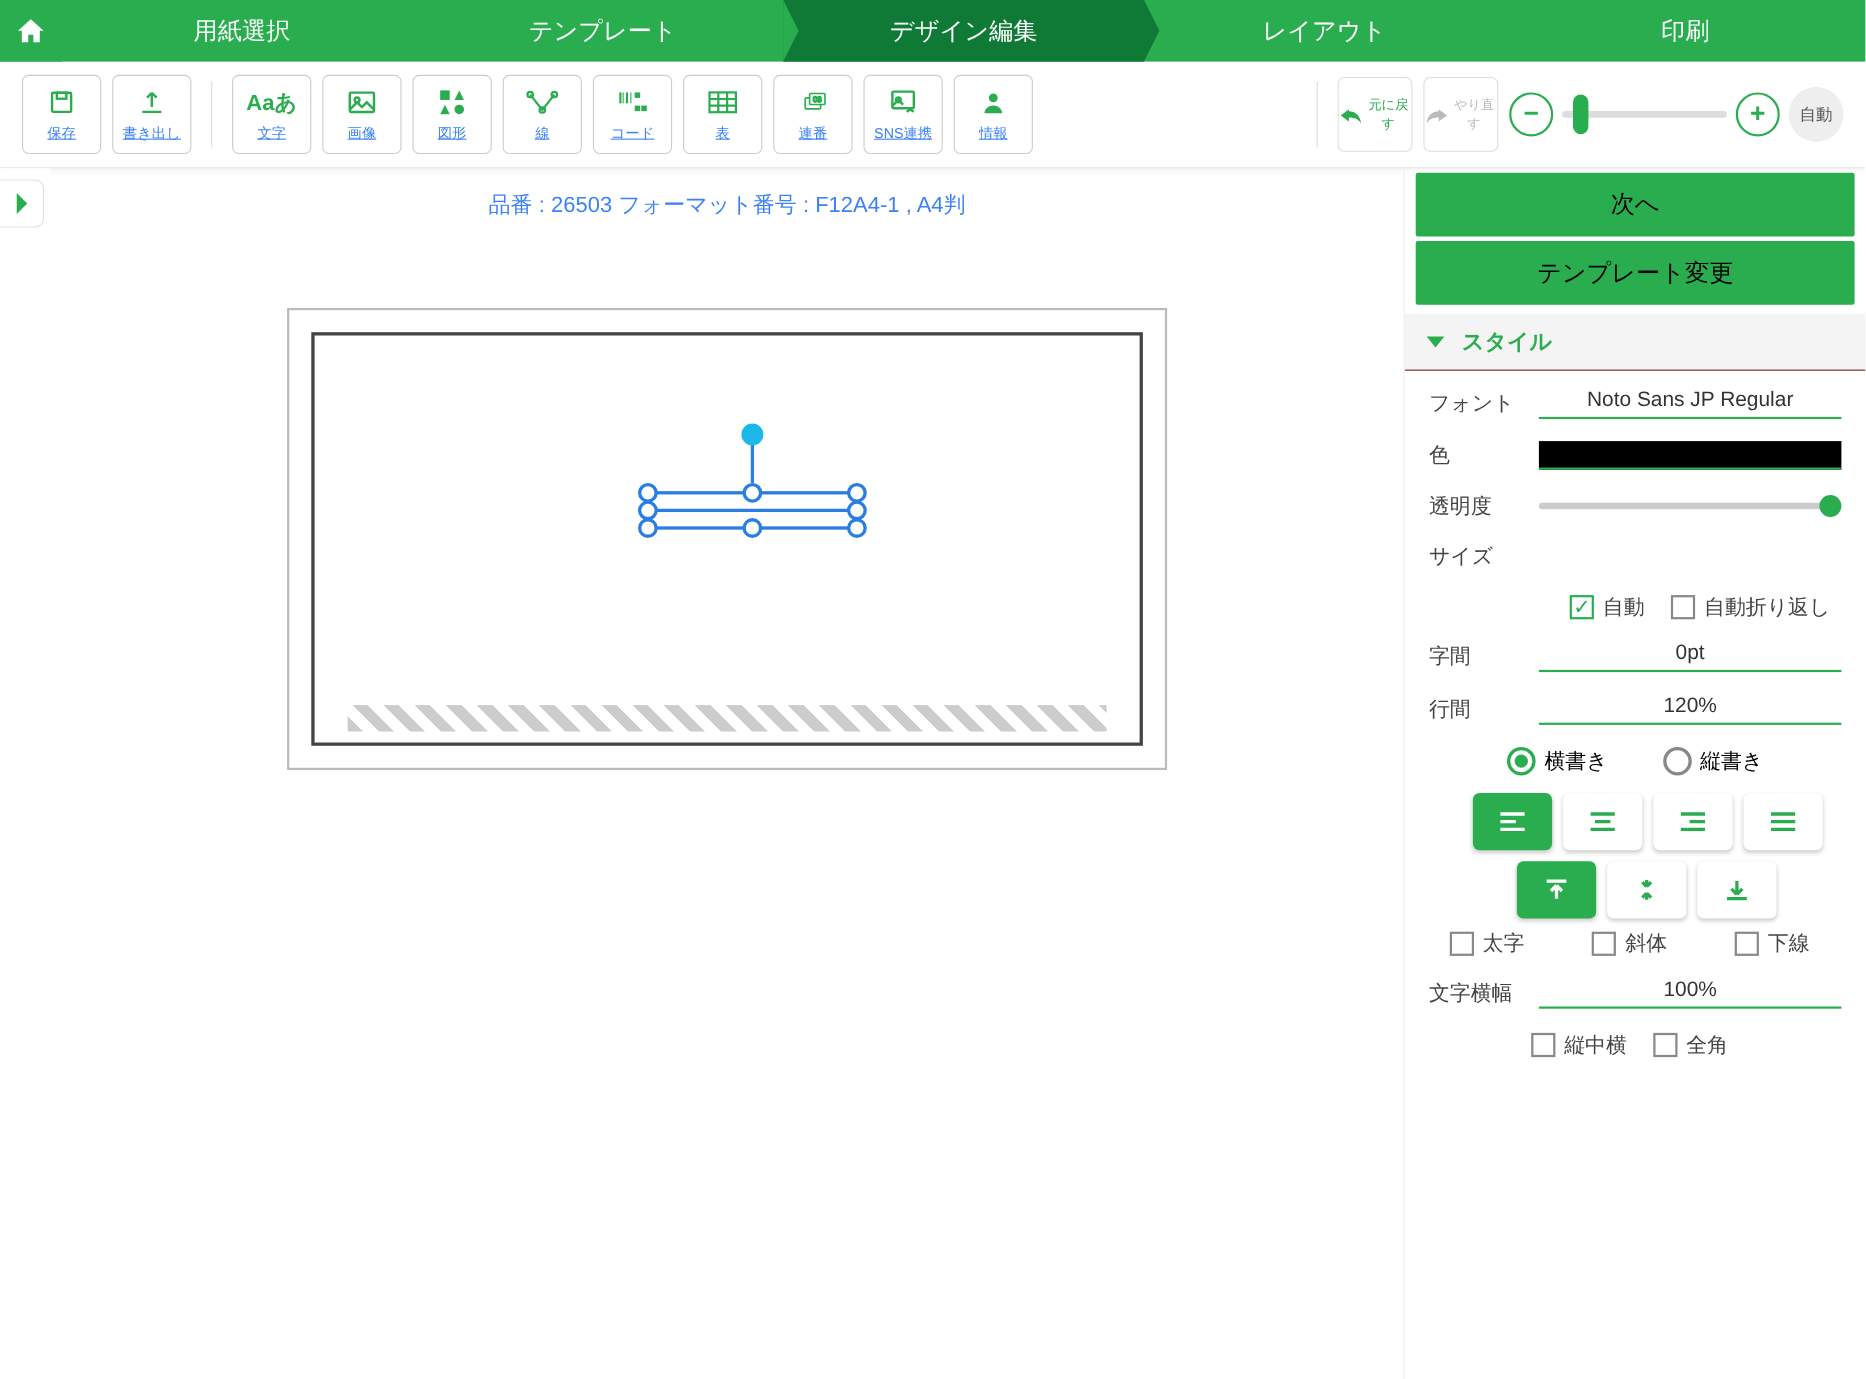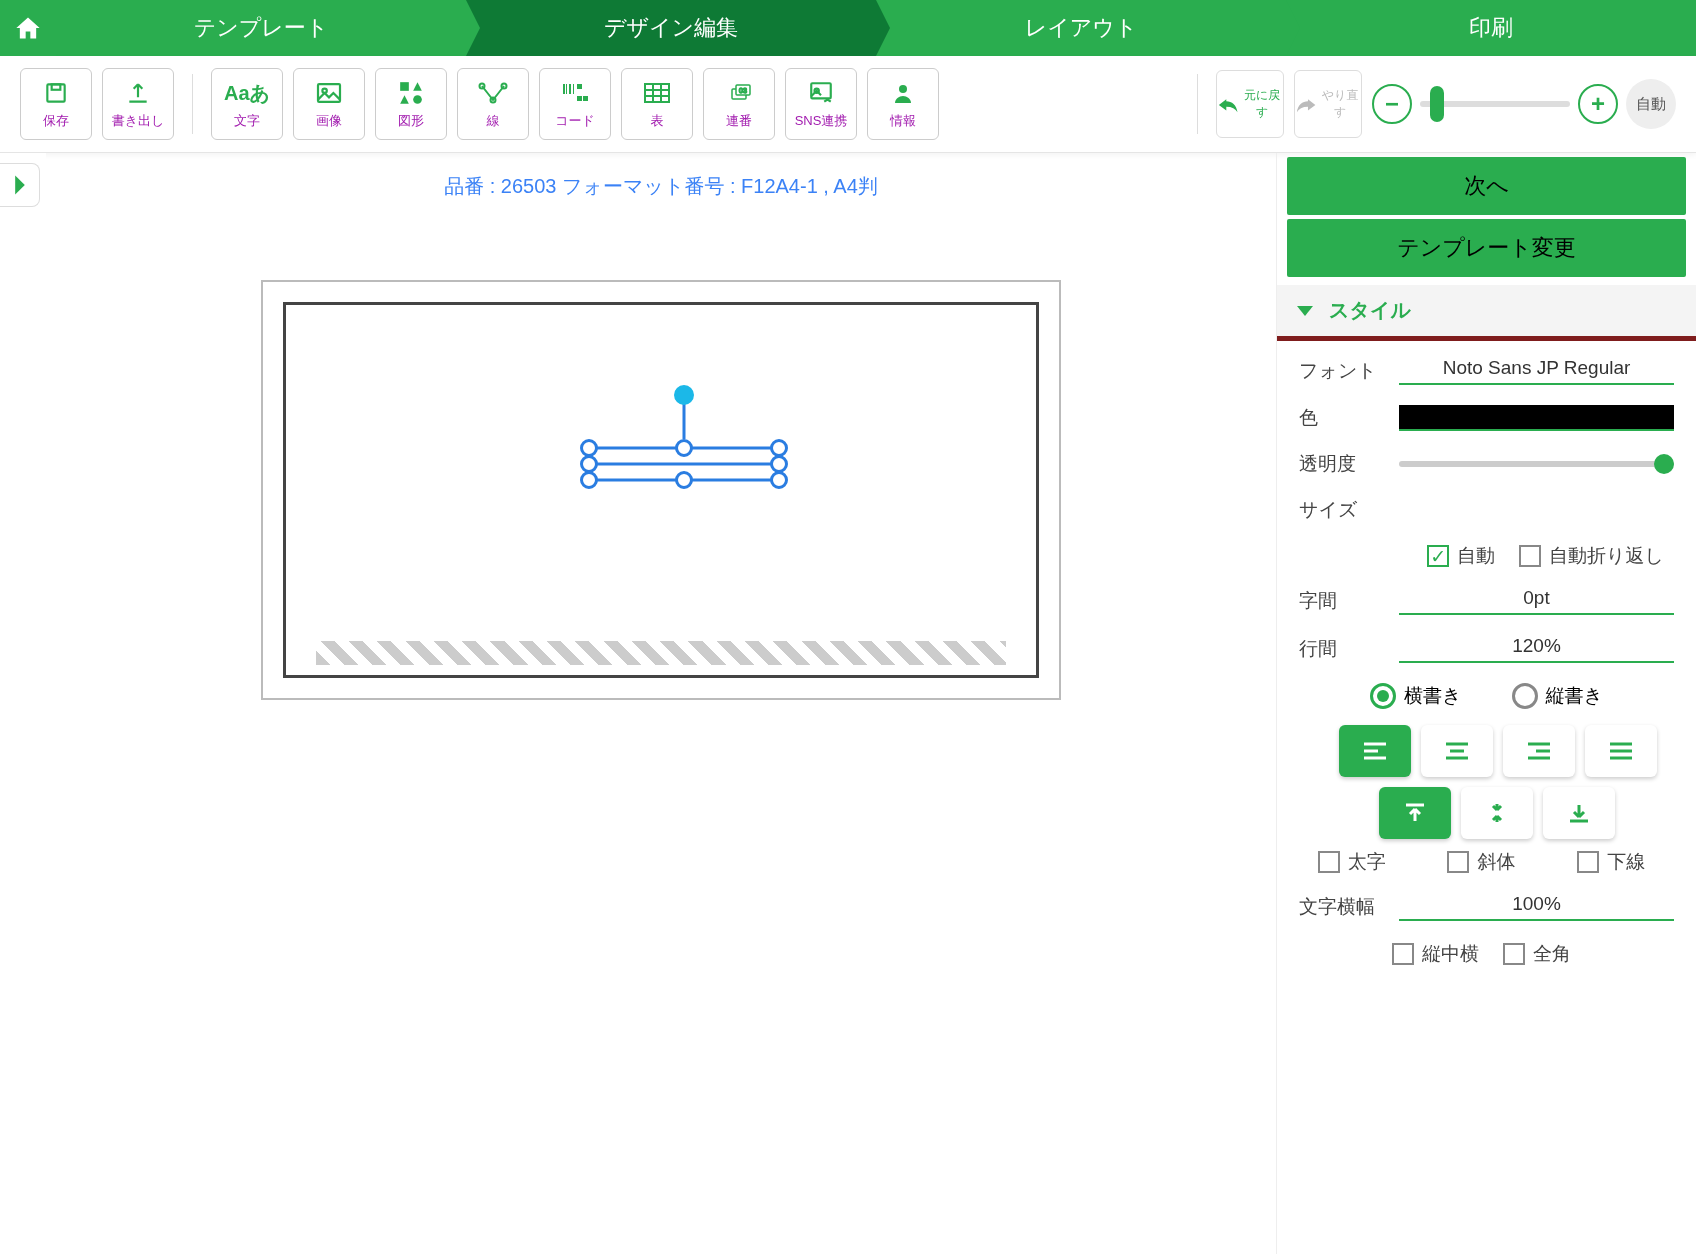--- a/index.html
+++ b/index.html
@@ -11,21 +11,21 @@
 .step { flex: 1; display: flex; align-items: center; justify-content: center; font-size: 22px; font-weight: 500; position: relative; }
 .step.active { background: #0e7a35; }
 .step::after { content: ""; position: absolute; right: -14px; top: 0; border-top: 28px solid transparent; border-bottom: 28px solid transparent; border-left: 14px solid #2aad4f; z-index: 2; }
 .step.active::after { border-left-color: #0e7a35; }
 .step:last-child::after { display: none; }
 
 
 .toolbar { display: flex; align-items: center; padding: 12px 20px; border-bottom: 1px solid #e5e5e5; gap: 10px; box-shadow: 0 2px 6px rgba(0,0,0,0.05); }
 .tool-btn { width: 72px; height: 72px; border: 1px solid #ccc; border-radius: 6px; background: #fff; display: flex; flex-direction: column; align-items: center; justify-content: center; gap: 4px; color: #2aad4f; font-size: 13px; }
 .tool-btn .icon { font-size: 26px; color: #2aad4f; height: 30px; display: flex; align-items: center; justify-content: center; }
-.tool-btn .label { color: #a21caf; font-size: 13px; }
+.tool-btn .label { color: #3b82f6; font-size: 13px; text-decoration: underline; }
 .toolbar-sep { width: 1px; height: 60px; background: #ddd; margin: 0 8px; }
 .toolbar-right { margin-left: auto; display: flex; align-items: center; gap: 10px; }
 .hist-btn { width: 68px; height: 68px; border: 1px solid #ddd; border-radius: 6px; background: #fff; display: flex; flex-direction: row; align-items: center; justify-content: center; gap: 2px; font-size: 12px; color: #2aad4f; }
 .hist-btn.disabled { color: #bbb; }
 .zoom { display: flex; align-items: center; gap: 8px; }
 .zoom-btn { width: 40px; height: 40px; border: 2px solid #2aad4f; border-radius: 50%; background: #fff; color: #2aad4f; font-size: 24px; display: flex; align-items: center; justify-content: center; font-weight: bold; }
 .zoom-track { width: 150px; height: 6px; background: #ddd; border-radius: 3px; position: relative; }
 .zoom-thumb { width: 14px; height: 36px; background: #2aad4f; border-radius: 7px; position: absolute; top: -15px; left: 10px; }
 .zoom-auto { width: 50px; height: 50px; border-radius: 50%; background: #eee; display: flex; align-items: center; justify-content: center; font-size: 15px; color: #555; }
 
@@ -39,21 +39,21 @@
 .paper-inner { position: absolute; inset: 20px; border: 3px solid #444; }
 .hatched { position: absolute; left: 30px; right: 30px; bottom: 10px; height: 24px; background: repeating-linear-gradient(45deg, #ccc 0 10px, transparent 10px 20px); }
 .sel-box { position: absolute; left: 294px; top: 134px; width: 208px; height: 50px; }
 .handle { width: 18px; height: 18px; border: 3px solid #2a7de1; background: #fff; border-radius: 50%; position: absolute; }
 .rot-handle { width: 20px; height: 20px; background: #1bb8e8; border: 3px solid #1bb8e8; border-radius: 50%; position: absolute; left: 50%; top: -54px; transform: translateX(-50%); }
 .rot-line { width: 3px; height: 38px; background: #2a7de1; position: absolute; left: 50%; top: -38px; transform: translateX(-50%); }
 
 
 .right-panel { width: 420px; border-left: 1px solid #eee; overflow-y: auto; padding-bottom: 20px; }
 .big-btn { display: block; width: calc(100% - 20px); margin: 4px 10px; padding: 14px; background: #2aad4f; color: #000000; border: none; font-size: 22px; border-radius: 2px; }
-.panel-header { background: #f4f4f4; padding: 12px 18px; display: flex; align-items: center; gap: 14px; color: #2aad4f; font-size: 20px; font-weight: 600; border-bottom: 5px solid #7f1d1d; margin-top: 8px; }
+.panel-header { background: #f4f4f4; padding: 12px 18px; display: flex; align-items: center; gap: 14px; color: #2aad4f; font-size: 20px; font-weight: 600; border-bottom: 1px solid #7f1d1d; margin-top: 8px; }
 .panel-body { padding: 16px 22px; }
 .prop-row { display: flex; align-items: center; margin-bottom: 20px; font-size: 19px; color: #444; }
 .prop-label { width: 100px; flex-shrink: 0; }
 .prop-value { flex: 1; text-align: center; border-bottom: 2px solid #2aad4f; padding-bottom: 4px; color: #333; }
 .color-swatch { flex: 1; height: 26px; background: #000; border-bottom: 2px solid #2aad4f; }
 .slider-track { flex: 1; height: 6px; background: #ccc; border-radius: 3px; position: relative; }
 .slider-thumb { width: 20px; height: 20px; background: #2aad4f; border-radius: 50%; position: absolute; right: 0; top: -7px; }
 .check-row { display: flex; gap: 24px; align-items: center; margin-bottom: 18px; justify-content: flex-end; padding-right: 10px; }
 .chk { display: flex; align-items: center; gap: 8px; font-size: 19px; color: #444; }
 .chk-box { width: 22px; height: 22px; border: 2px solid #888; display: inline-flex; align-items: center; justify-content: center; }
@@ -71,20 +71,23 @@
 </head>
 <body>
 
 <div class="topnav">
   <div class="home-btn">
     <svg width="28" height="28" viewBox="0 0 24 24" fill="#fff">
         <path d="M12 3l10 9h-3v9h-5v-6h-4v6H5v-9H2z"></path>
       </svg>
   </div>
   <div class="step">
+      <span>用紙選択</span>
+    </div>
+  <div class="step">
       <span>テンプレート</span>
     </div>
   <div class="step active">
       <span>デザイン編集</span>
     </div>
   <div class="step">
       <span>レイアウト</span>
     </div>
   <div class="step">
       <span>印刷</span>

